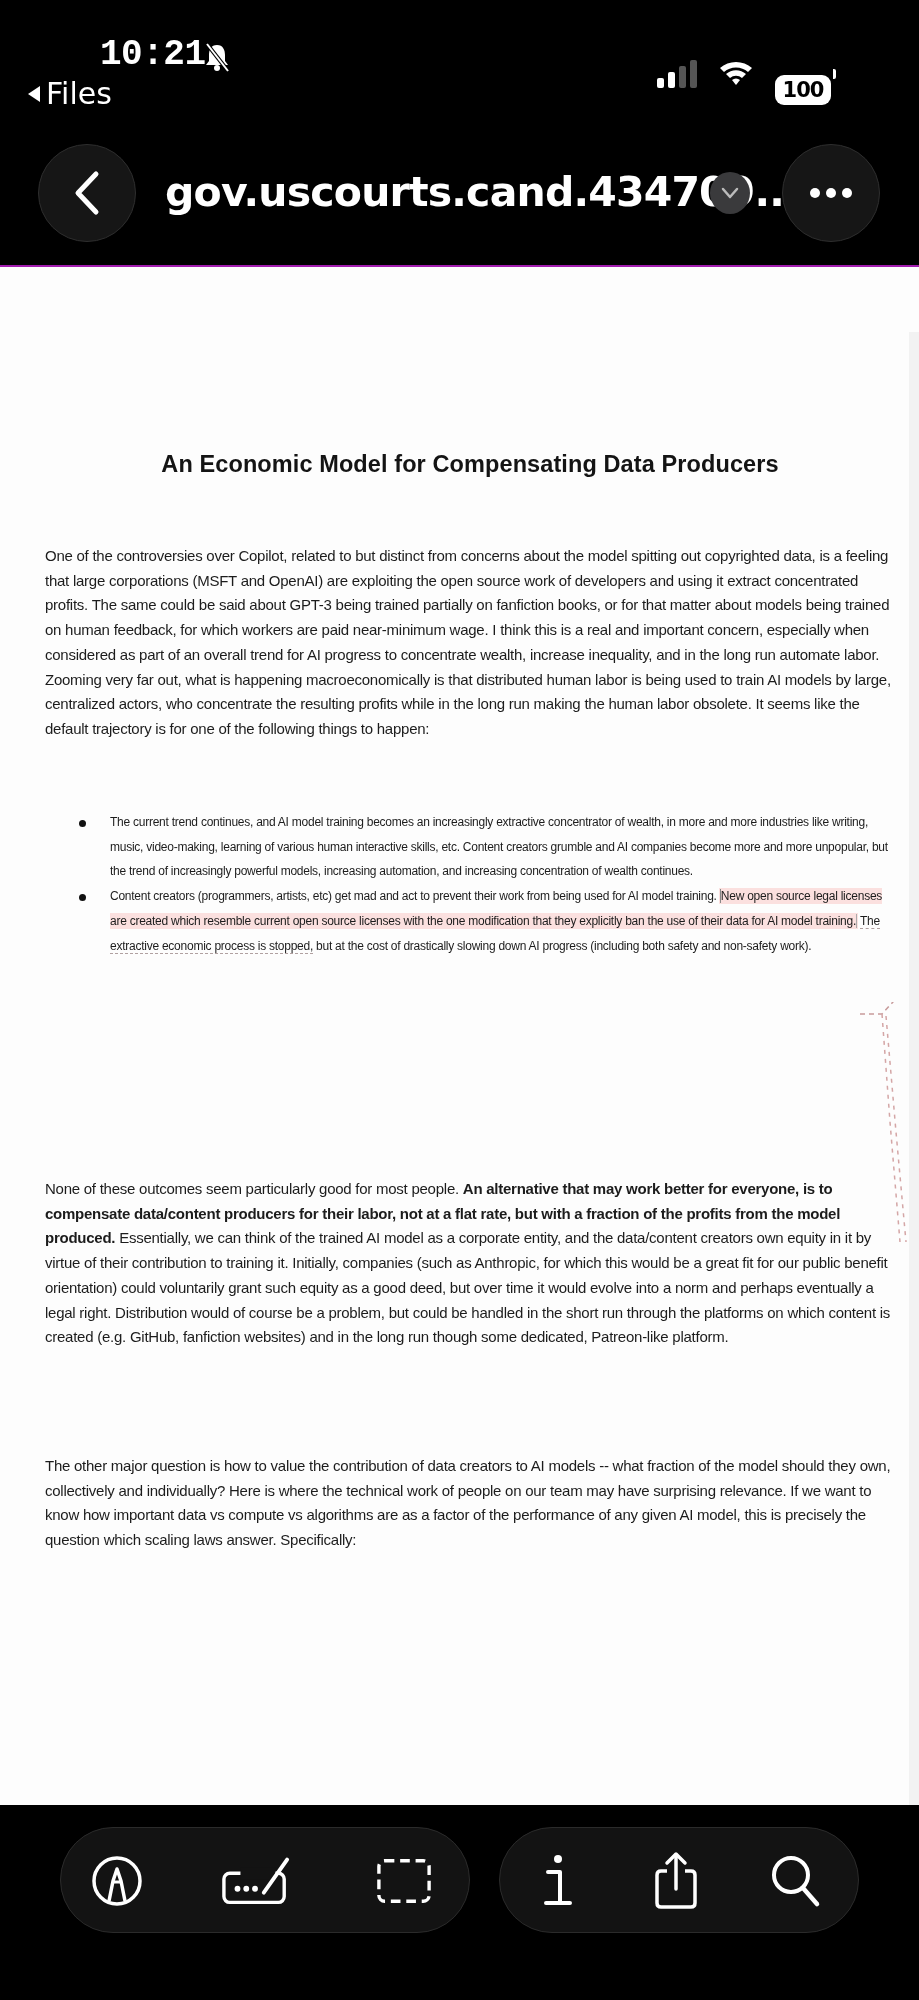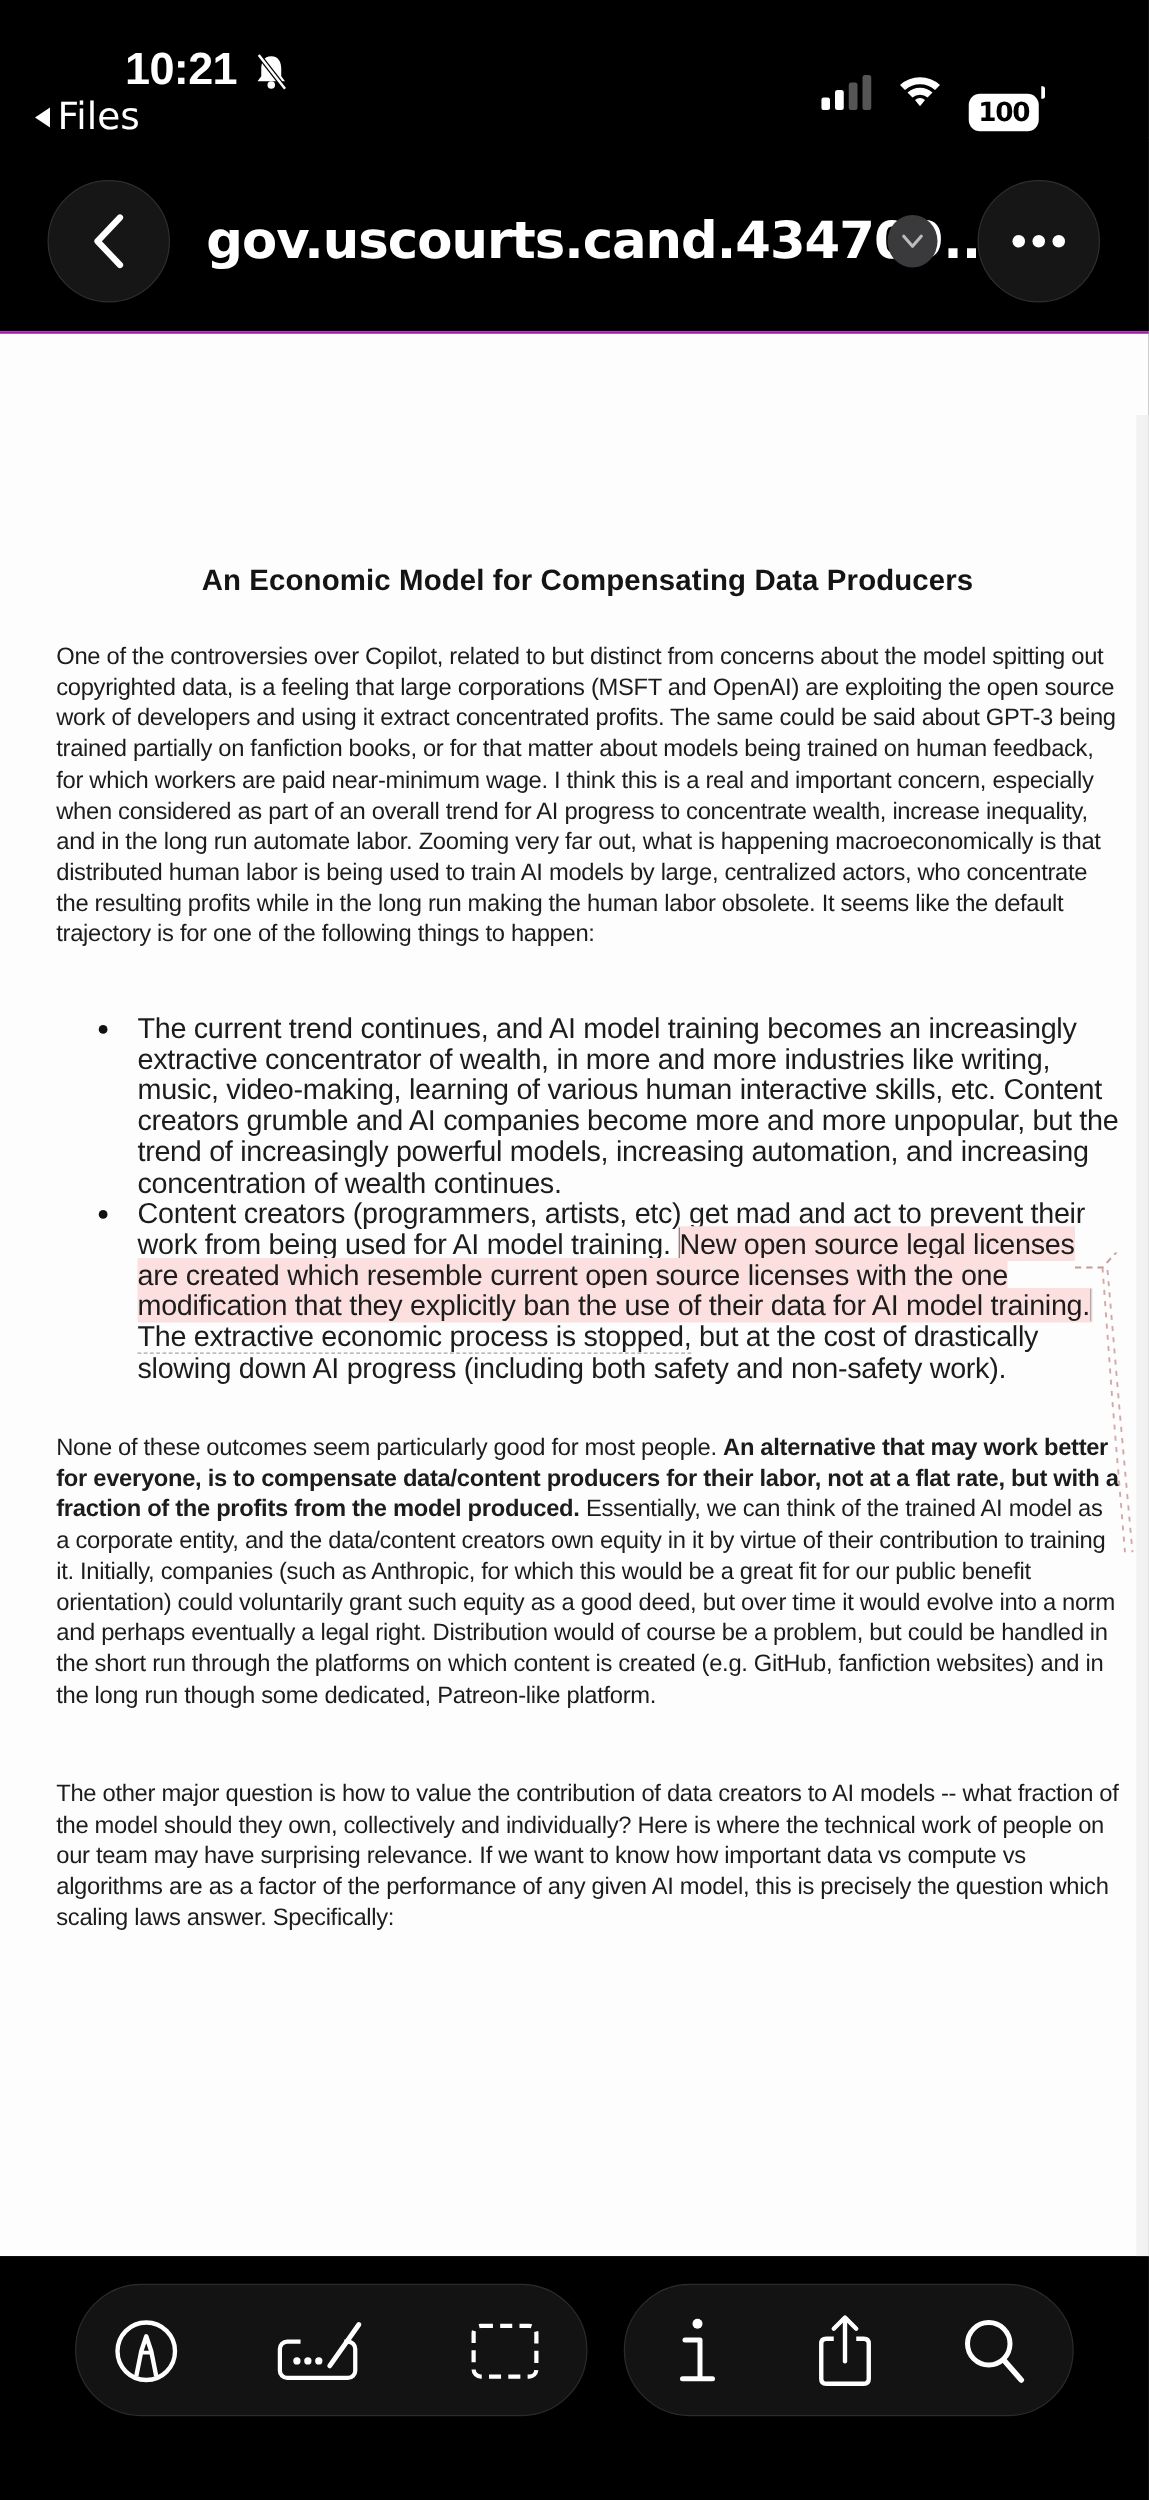--- a/index.html
+++ b/index.html
@@ -2,21 +2,21 @@
 <html><head>
 <meta charset="utf-8">
 <style>
   html, body { margin: 0; padding: 0; }
   body {
     width: 919px; height: 2000px; background: #000; position: relative; overflow: hidden;
     font-family: "Liberation Sans", sans-serif;
   }
   
   .status-bar { position: absolute; left: 0; top: 0; width: 919px; height: 110px; background: #000; color: #fff; }
-  .time { position: absolute; left: 100px; top: 34px; font-size: 36px; font-weight: 600; letter-spacing: -0.5px; font-family: Liberation Sans, sans-serif; text-align: right; }
+  .time { position: absolute; left: 100px; top: 34px; font-size: 36px; font-weight: 600; letter-spacing: -0.5px; font-family: Liberation Mono, monospace; text-align: right; }
   .bell { position: absolute; left: 203px; top: 42px; width: 28px; height: 30px; }
   .back-files { position: absolute; left: 28px; top: 76px; font-size: 30px; font-family: "DejaVu Sans", sans-serif; display: flex; align-items: center; gap: 6px; }
   .back-files .tri { width: 0; height: 0; border-top: 8px solid transparent; border-bottom: 8px solid transparent; border-right: 12px solid #fff; }
   .signal { position: absolute; left: 657px; top: 60px; width: 46px; height: 30px; }
   .wifi { position: absolute; left: 718px; top: 58px; width: 36px; height: 30px; }
   .battery { position: absolute; left: 775px; top: 59px; width: 62px; height: 30px; }
   .battery .body { position: absolute; left: 0; top: 16px; width: 56px; height: 30px; background: #fff; border-radius: 9px; color: #000; font-size: 21px; font-weight: 700; text-align: center; line-height: 30px; font-family: "DejaVu Sans", sans-serif; letter-spacing: -1px; }
   .battery .nub { position: absolute; left: 58px; top: 10px; width: 3px; height: 10px; background: #fff; border-radius: 0 2px 2px 0; }
 
   
@@ -25,23 +25,23 @@
   .back-btn { left: 38px; top: 34px; }
   .more-btn { left: 782px; top: 34px; }
   .doc-title { position: absolute; left: 165px; top: 58px; font-size: 41px; color: #fff; font-weight: 600; font-family: "DejaVu Sans", sans-serif; letter-spacing: -0.8px; white-space: nowrap; }
   .title-chevron { position: absolute; left: 710px; top: 62px; width: 40px; height: 42px; border-radius: 50%; background: #3a3a3c; display: flex; align-items: center; justify-content: center; }
 
   
   .doc-area { position: absolute; left: 0; top: 265px; width: 919px; height: 1540px; background: #fdfdfd; border-top: 2px solid #a21caf; box-sizing: border-box; overflow: hidden; }
   .right-strip { position: absolute; right: 0; top: 65px; width: 10px; height: 1480px; background: #f2f2f2; }
   .page { position: absolute; left: 45px; top: 0; width: 850px; color: #1a1a1a; }
   .doc-heading { position: absolute; left: 0; top: 184px; width: 850px; text-align: center; font-size: 23.5px; font-weight: 700; color: #141414; letter-spacing: 0.1px; }
-  .para { position: absolute; left: 0; width: 850px; font-size: 19px; line-height: 24.7px; color: #1c1c1c; letter-spacing: -0.25px; font-family: "Liberation Sans Narrow", "Liberation Sans", sans-serif; }
+  .para { position: absolute; left: 0; width: 850px; font-size: 15px; line-height: 24.7px; color: #1c1c1c; letter-spacing: -0.25px; font-family: "Liberation Sans Narrow", "Liberation Sans", sans-serif; margin-top: 30px; }
   .p1 { top: 247px; }
-  .bullets { position: absolute; left: 0; top: 543px; width: 850px; margin: 0; padding: 0; list-style: none; font-size: 23px; line-height: 24.7px; color: #1c1c1c; letter-spacing: -0.25px; }
+  .bullets { position: absolute; left: 0; top: 543px; width: 850px; margin: 0; padding: 0; list-style: none; font-size: 12px; line-height: 24.7px; color: #1c1c1c; letter-spacing: -0.25px; }
   .bullets li { position: relative; padding-left: 65px; width: 785px; }
   .bullets li .dot { position: absolute; left: 34px; top: 10px; width: 7px; height: 7px; border-radius: 50%; background: #111; }
   .hl { background: #fbe0df; box-shadow: 0 0 0 1px #fbe0df; }
   .hl-start { border-left: 1.5px solid #888; }
   .hl-end { border-right: 1.5px solid #aaa; }
   .dashed-under { border-bottom: 1.5px dashed #b0a0a0; }
   .p2 { top: 880px; }
   .p3 { top: 1157px; }
   strong { font-weight: 700; }
   .annot-lines { position: absolute; left: 860px; top: 735px; width: 59px; height: 240px; }

